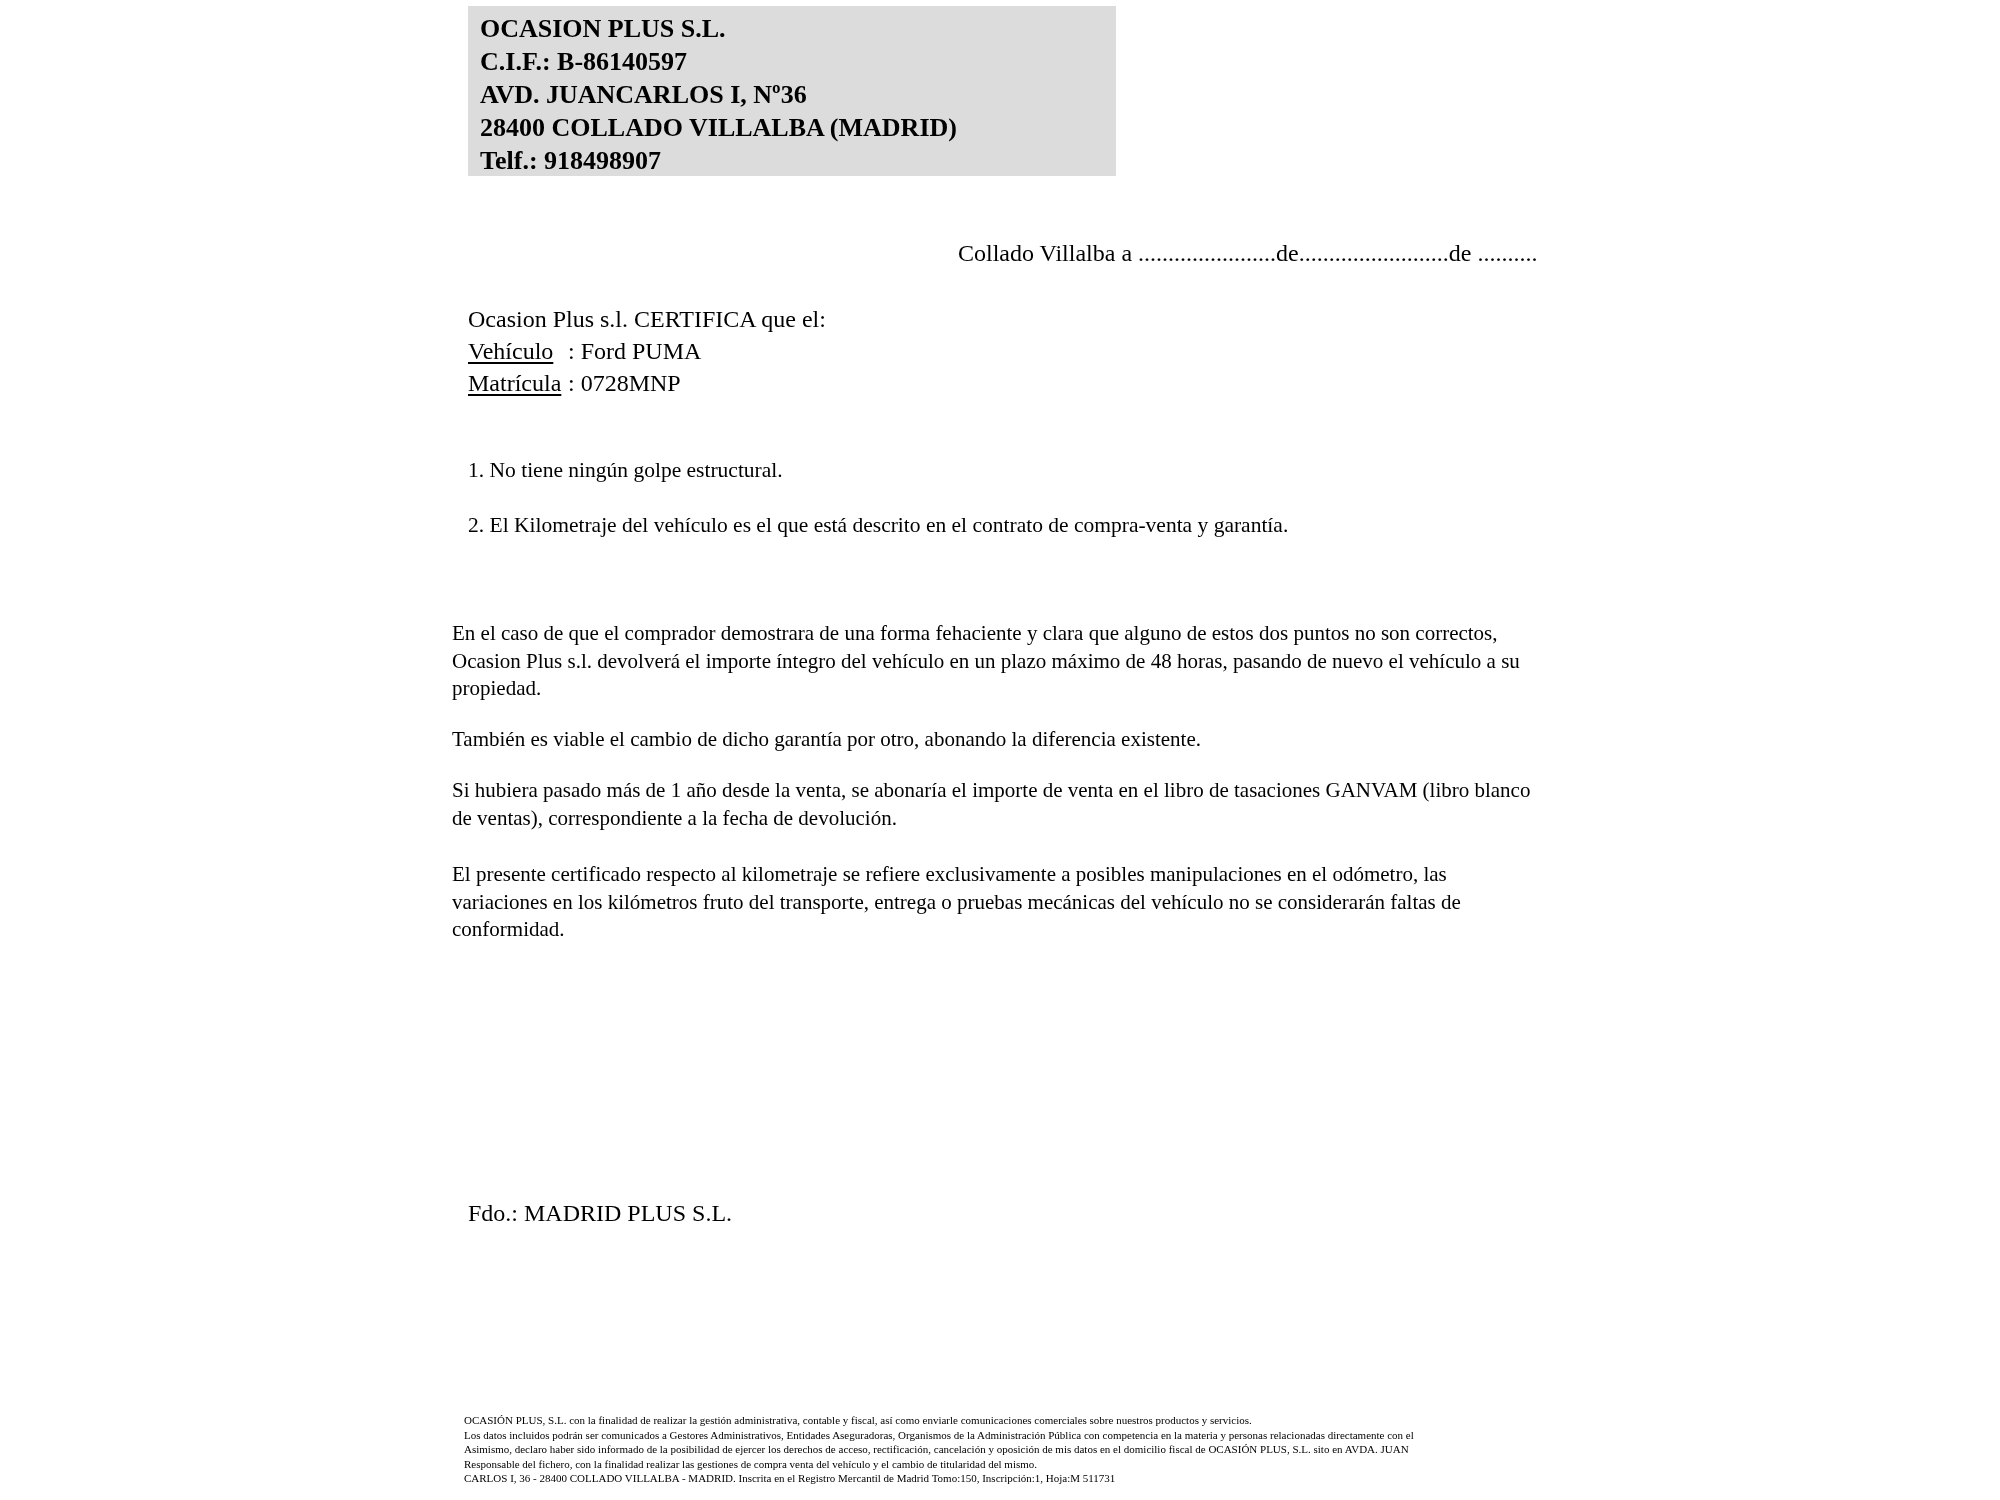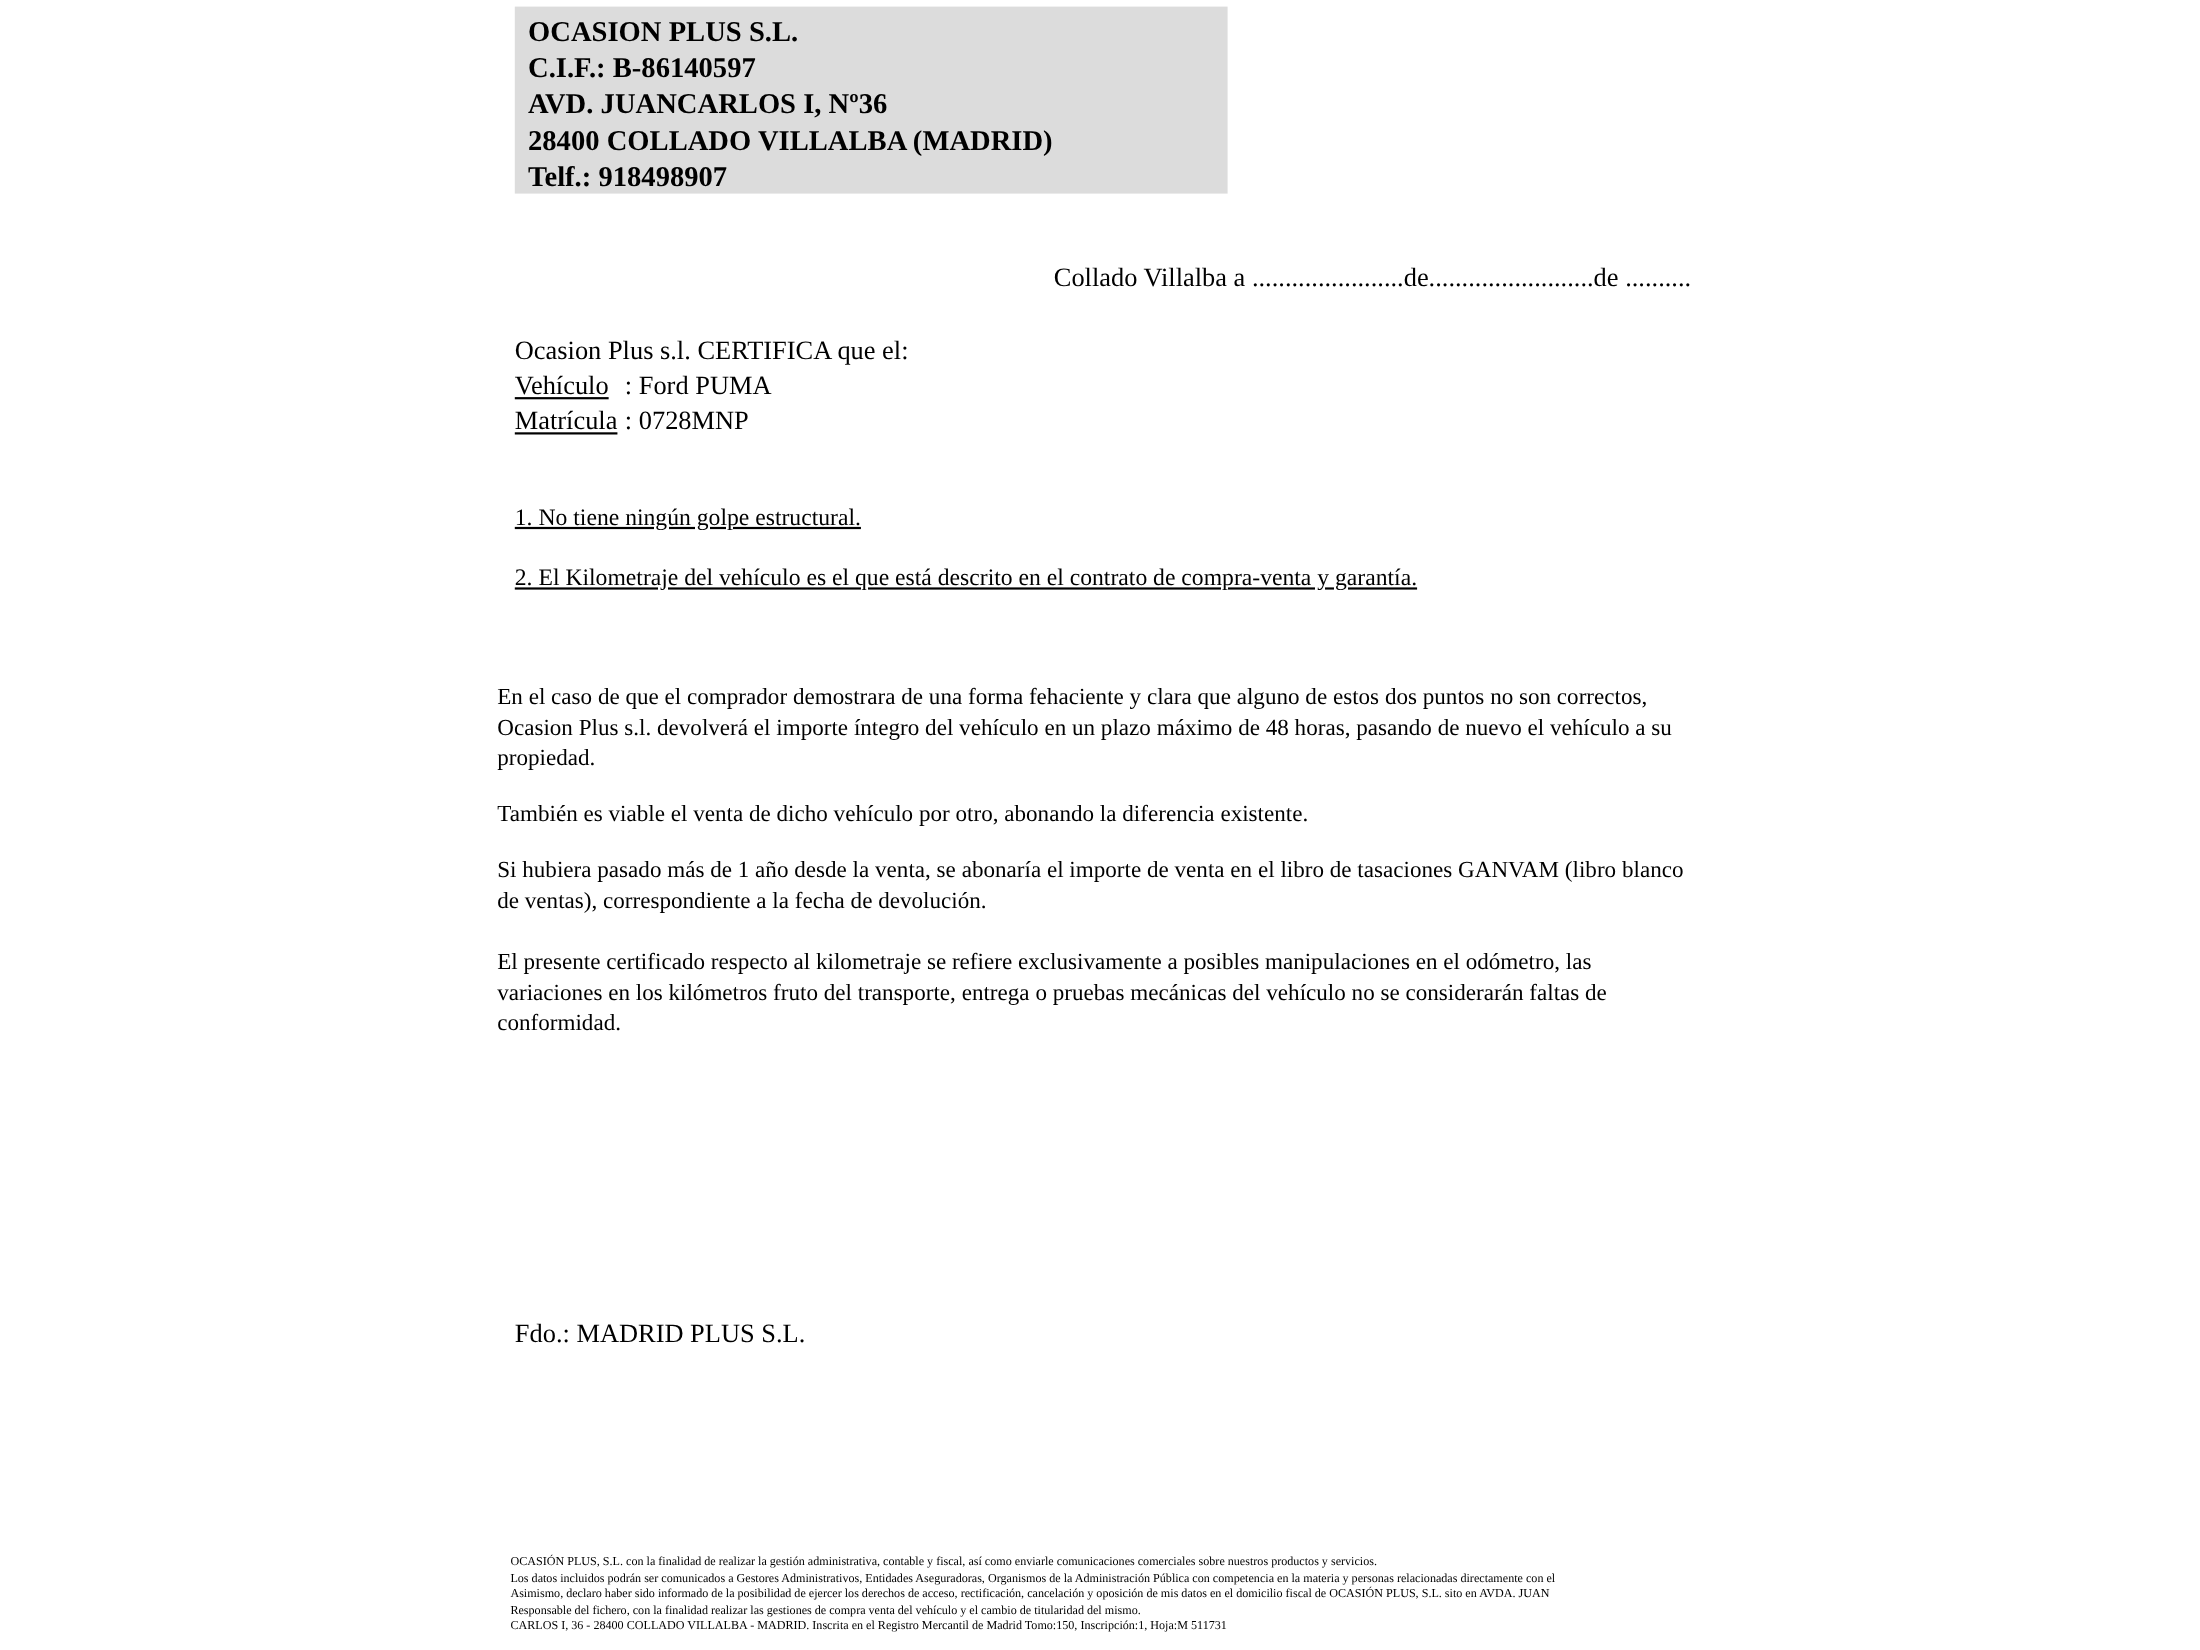--- a/index.html
+++ b/index.html
@@ -54,21 +54,20 @@
     width: 100px;
   }
   .cert-label u {
     text-underline-offset: 3px;
   }
   .clause {
     position: absolute;
     left: 468px;
     font-size: 21.5px;
     white-space: nowrap;
-    text-decoration: underline;
   }
   .clause-1 { top: 458px; }
   .clause-2 { top: 513px; }
   .para {
     position: absolute;
     left: 452px;
     width: 1080px;
     font-size: 21px;
     line-height: 27.5px;
     text-align: left;
@@ -113,21 +112,21 @@
   <div class="cert-block">
     <div>Ocasion Plus s.l. CERTIFICA que el:</div>
     <div><span class="cert-label"><u>Vehículo</u></span><span>: Ford PUMA</span></div>
     <div><span class="cert-label"><u>Matrícula</u></span><span>: 0728MNP</span></div>
   </div>
 
   <div class="clause clause-1">1. No tiene ningún golpe estructural.</div>
   <div class="clause clause-2">2. El Kilometraje del vehículo es el que está descrito en el contrato de compra-venta y garantía.</div>
 
   <div class="para para-1">En el caso de que el comprador demostrara de una forma fehaciente y clara que alguno de estos dos puntos no son correctos, Ocasion Plus s.l. devolverá el importe íntegro del vehículo en un plazo máximo de 48 horas, pasando de nuevo el vehículo a su propiedad.</div>
-  <div class="para para-2">También es viable el venta de dicho vehículo por otro, abonando la diferencia existente.</div>
+  <div class="para para-2">También es viable el cambio de dicho garantía por otro, abonando la diferencia existente.</div>
   <div class="para para-3">Si hubiera pasado más de 1 año desde la venta, se abonaría el importe de venta en el libro de tasaciones GANVAM (libro blanco de ventas), correspondiente a la fecha de devolución.</div>
   <div class="para para-4">El presente certificado respecto al kilometraje se refiere exclusivamente a posibles manipulaciones en el odómetro, las variaciones en los kilómetros fruto del transporte, entrega o pruebas mecánicas del vehículo no se considerarán faltas de conformidad.</div>
 
   <div class="signature">Fdo.: MADRID PLUS S.L.</div>
 
   <div class="legal-footer">
     <div class="fline">OCASIÓN PLUS, S.L. con la finalidad de realizar la gestión administrativa, contable y fiscal, así como enviarle comunicaciones comerciales sobre nuestros productos y servicios.</div>
     <div class="fline">Los datos incluidos podrán ser comunicados a Gestores Administrativos, Entidades Aseguradoras, Organismos de la Administración Pública con competencia en la materia y personas relacionadas directamente con el</div>
     <div class="fline">Asimismo, declaro haber sido informado de la posibilidad de ejercer los derechos de acceso, rectificación, cancelación y oposición de mis datos en el domicilio fiscal de OCASIÓN PLUS, S.L. sito en AVDA. JUAN</div>
     <div class="fline">Responsable del fichero, con la finalidad realizar las gestiones de compra venta del vehículo y el cambio de titularidad del mismo.</div>

